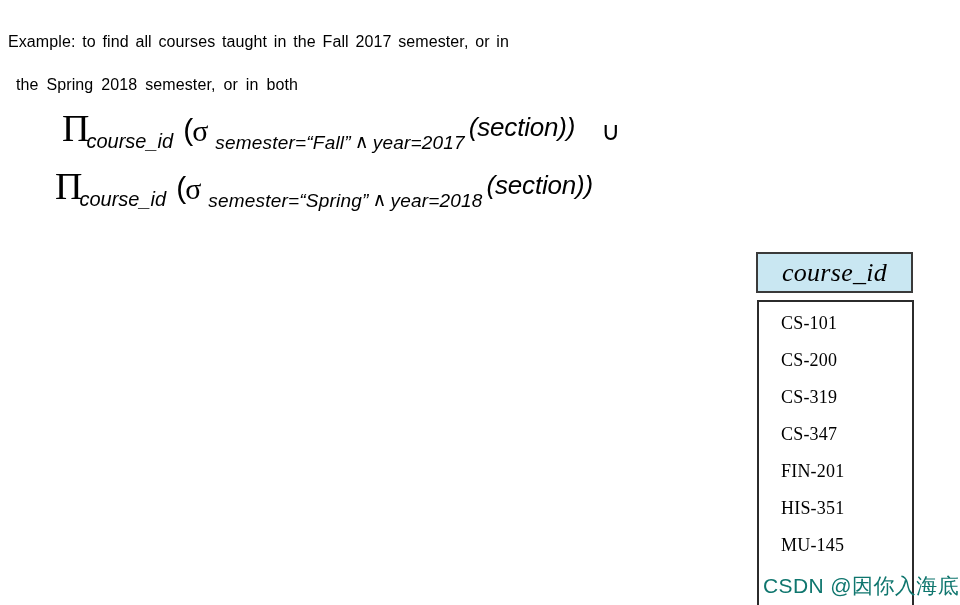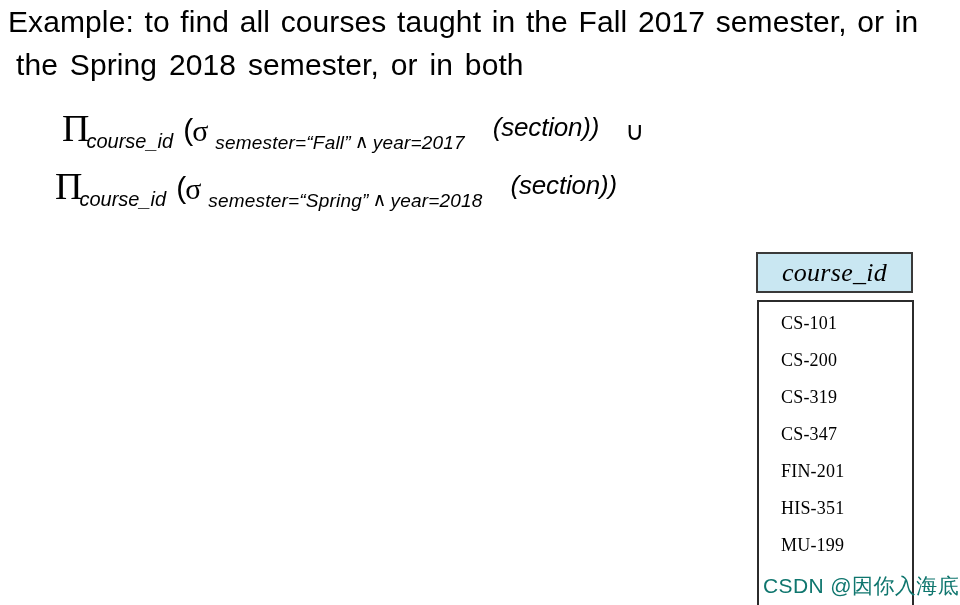--- a/index.html
+++ b/index.html
@@ -13,23 +13,23 @@
     font-family: "Liberation Sans", sans-serif;
     color: #000000;
     overflow: hidden;
     position: relative;
   }
 
   
   .prompt {
     position: absolute;
     left: 8px;
-    top: 0;
+    top: 20px;
     width: 946px;
-    font-size: 30px;
+    font-size: 16px;
     line-height: 43px;
     text-align: justify;
     text-justify: inter-word;
     letter-spacing: 0.1px;
   }
   .prompt .line {
     display: block;
     white-space: nowrap;
   }
   .prompt .line-1 {
@@ -110,21 +110,20 @@
     letter-spacing: 0.2px;
   }
   .relname {
     font-family: "Liberation Sans", sans-serif;
     font-style: italic;
     font-size: 26px;
     position: relative;
     top: -3px;
     left: 18px;
     letter-spacing: -0.2px;
-    margin-left: 24px;
   }
   .union {
     font-family: "Liberation Sans", sans-serif;
     font-size: 26px;
     position: relative;
     top: 1px;
     left: 44px;
   }
 
   
@@ -206,17 +205,17 @@
 
 <div class="result-table">
   <div class="result-header">course_id</div>
   <div class="result-body">
     <div class="result-cell">CS-101</div>
     <div class="result-cell">CS-200</div>
     <div class="result-cell">CS-319</div>
     <div class="result-cell">CS-347</div>
     <div class="result-cell">FIN-201</div>
     <div class="result-cell">HIS-351</div>
-    <div class="result-cell">MU-199</div>
+    <div class="result-cell">MU-145</div>
   </div>
 </div>
 
 <div class="watermark">CSDN @因你入海底</div>
 
 </body></html>

